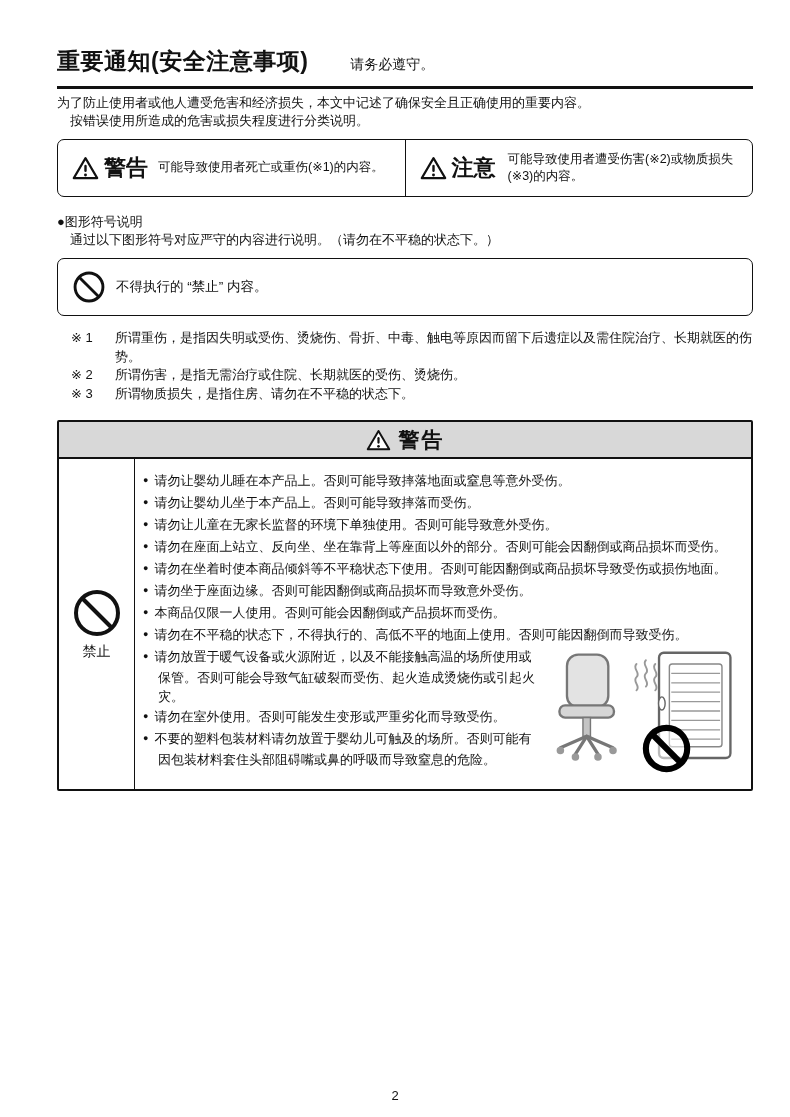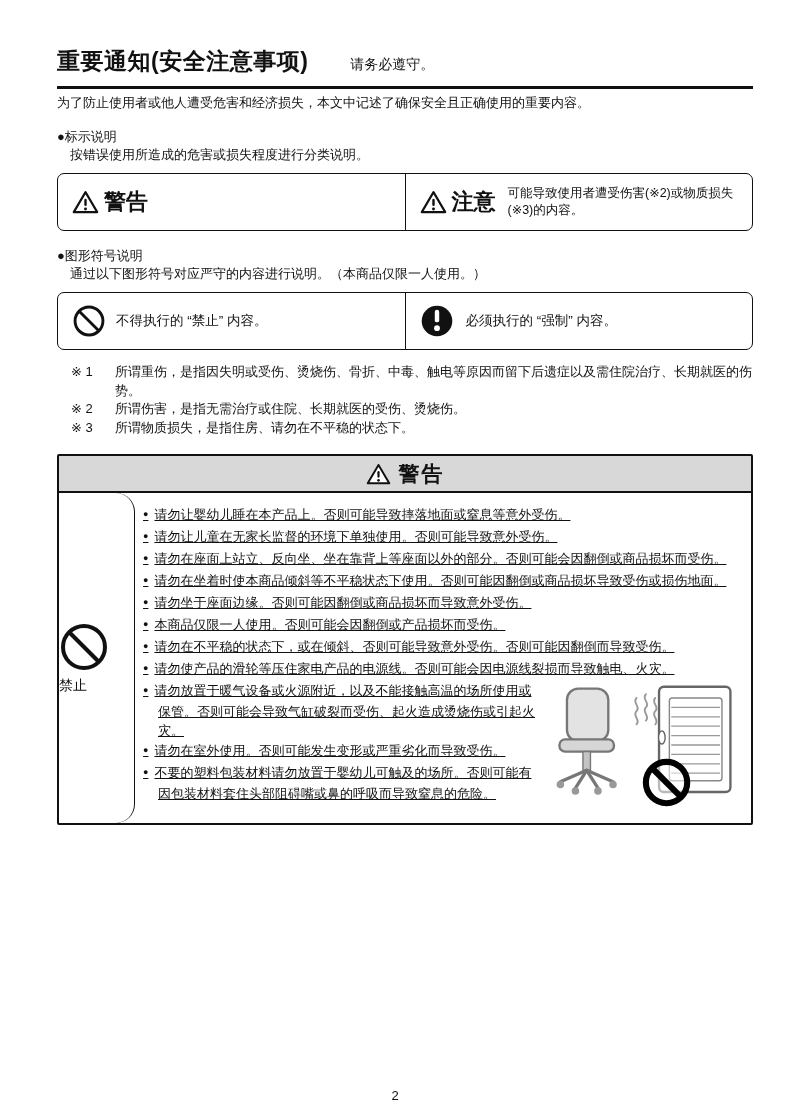--- a/index.html
+++ b/index.html
@@ -54,25 +54,25 @@
     display:flex; align-items:center; justify-content:center; gap:8px;
     height:37px; background:var(--band,#d8d8d8);
     border-bottom:2px solid #111;
     font-size:21px; font-weight:bold; letter-spacing:2px;
   }
   .icon-24 { width:25px; height:22px; display:block; }
   .wb-body { display:flex; align-items:stretch; }
   .wb-side {
     width:76px; flex:none;
     border-right:1.5px solid #111;
-    display:flex; flex-direction:column; justify-content:center; gap:5px;border-radius:19px;
+    display:flex; flex-direction:column; align-items:center; justify-content:center; gap:5px;
   }
   .icon-50 { width:50px; height:50px; display:block; }
   .side-label { font-size:14px; }
-  .wb-content { flex:1; padding:12px 10px 14px 8px;text-decoration:underline; }
+  .wb-content { flex:1; padding:12px 10px 14px 8px; }
   .wb-item {
     font-size:13px; line-height:19px;
     padding-left:15px; text-indent:-15px;
     margin-bottom:1px;
   }
   .wb-item::before {
     content:"\25CF";
     font-size:9px;
     margin-right:6px;
     position:relative; top:-2px;
@@ -96,65 +96,57 @@
 
   <div class="title-row">
     <h1 class="page-title">重要通知(安全注意事项)</h1>
     <span class="page-subtitle">请务必遵守。</span>
   </div>
 
   <div class="intro">
     <div>为了防止使用者或他人遭受危害和经济损失，本文中记述了确保安全且正确使用的重要内容。</div>
   </div>
 
-  <div class="sec-heading">●标示说明</div>
   <div class="sec-desc">按错误使用所造成的危害或损失程度进行分类说明。</div>
 
   <div class="info-table">
     <div class="info-cell">
       <span class="sign">
         <svg class="icon-26" viewBox="0 0 100 90">
           <path d="M50 8 L94 83 H6 Z" fill="#fff" stroke="#111" stroke-width="8" stroke-linejoin="round"></path>
           <rect x="45.5" y="33" width="9" height="27" rx="4.5" fill="#111"></rect>
           <circle cx="50" cy="71" r="5.5" fill="#111"></circle>
         </svg>
         <span class="sign-label">警告</span>
       </span>
+      <span class="cell-text">可能导致使用者死亡或重伤(※1)的内容。</span>
     </div>
     <div class="info-cell">
       <span class="sign">
         <svg class="icon-26" viewBox="0 0 100 90">
           <path d="M50 8 L94 83 H6 Z" fill="#fff" stroke="#111" stroke-width="8" stroke-linejoin="round"></path>
           <rect x="45.5" y="33" width="9" height="27" rx="4.5" fill="#111"></rect>
           <circle cx="50" cy="71" r="5.5" fill="#111"></circle>
         </svg>
         <span class="sign-label">注意</span>
       </span>
       <span class="cell-text">可能导致使用者遭受伤害(※2)或物质损失(※3)的内容。</span>
     </div>
   </div>
 
   <div class="sec-heading">●图形符号说明</div>
-  <div class="sec-desc">通过以下图形符号对应严守的内容进行说明。（本商品仅限一人使用。）</div>
+  <div class="sec-desc">通过以下图形符号对应严守的内容进行说明。（请勿在不平稳的状态下。）</div>
 
   <div class="info-table">
     <div class="info-cell">
       <svg class="icon-34" viewBox="0 0 100 100">
         <circle cx="50" cy="50" r="41" fill="none" stroke="#111" stroke-width="8.5"></circle>
         <line x1="22" y1="22" x2="78" y2="78" stroke="#111" stroke-width="8.5"></line>
       </svg>
       <span class="sym-text">不得执行的 “禁止” 内容。</span>
-    </div>
-    <div class="info-cell">
-      <svg class="icon-34" viewBox="0 0 100 100">
-        <circle cx="50" cy="50" r="45" fill="#111"></circle>
-        <rect x="43.5" y="17" width="13" height="37" rx="6.5" fill="#fff"></rect>
-        <circle cx="50" cy="71" r="8.5" fill="#fff"></circle>
-      </svg>
-      <span class="sym-text">必须执行的 “强制” 内容。</span>
     </div>
   </div>
 
   <div class="notes">
     <div class="note">
       <span class="note-marker">※ 1</span>
       <span class="note-text">所谓重伤，是指因失明或受伤、烫烧伤、骨折、中毒、触电等原因而留下后遗症以及需住院治疗、长期就医的伤势。</span>
     </div>
     <div class="note">
       <span class="note-marker">※ 2</span>
@@ -178,27 +170,27 @@
     <div class="wb-body">
       <div class="wb-side">
         <svg class="icon-50" viewBox="0 0 100 100">
           <circle cx="50" cy="50" r="42" fill="none" stroke="#111" stroke-width="8"></circle>
           <line x1="21" y1="21" x2="79" y2="79" stroke="#111" stroke-width="8"></line>
         </svg>
         <span class="side-label">禁止</span>
       </div>
       <div class="wb-content">
         <div class="wb-item">请勿让婴幼儿睡在本产品上。否则可能导致摔落地面或窒息等意外受伤。</div>
+        <div class="wb-item">请勿让婴幼儿坐于本产品上。否则可能导致摔落而受伤。</div>
         <div class="wb-item">请勿让儿童在无家长监督的环境下单独使用。否则可能导致意外受伤。</div>
         <div class="wb-item">请勿在座面上站立、反向坐、坐在靠背上等座面以外的部分。否则可能会因翻倒或商品损坏而受伤。</div>
         <div class="wb-item">请勿在坐着时使本商品倾斜等不平稳状态下使用。否则可能因翻倒或商品损坏导致受伤或损伤地面。</div>
         <div class="wb-item">请勿坐于座面边缘。否则可能因翻倒或商品损坏而导致意外受伤。</div>
         <div class="wb-item">本商品仅限一人使用。否则可能会因翻倒或产品损坏而受伤。</div>
-        <div class="wb-item">请勿在不平稳的状态下，或在倾斜、否则可能导致意外受伤。否则可能因翻倒而导致受伤。</div>
-        <div class="wb-item">请勿使产品的滑轮等压住家电产品的电源线。否则可能会因电源线裂损而导致触电、火灾。</div>
+        <div class="wb-item">请勿在不平稳的状态下，不得执行的、高低不平的地面上使用。否则可能因翻倒而导致受伤。</div>
 
         <div class="wb-illustration">
           <svg viewBox="0 0 200 132">
 
             <g>
               <rect x="116" y="4" width="76" height="112" rx="5" fill="#fff" stroke="#666" stroke-width="2.5"></rect>
               <rect x="127" y="16" width="56" height="88" rx="3" fill="#fff" stroke="#888" stroke-width="1.5"></rect>
               <g stroke="#999" stroke-width="1.4">
                 <line x1="129" y1="26" x2="181" y2="26"></line>
                 <line x1="129" y1="36" x2="181" y2="36"></line>

